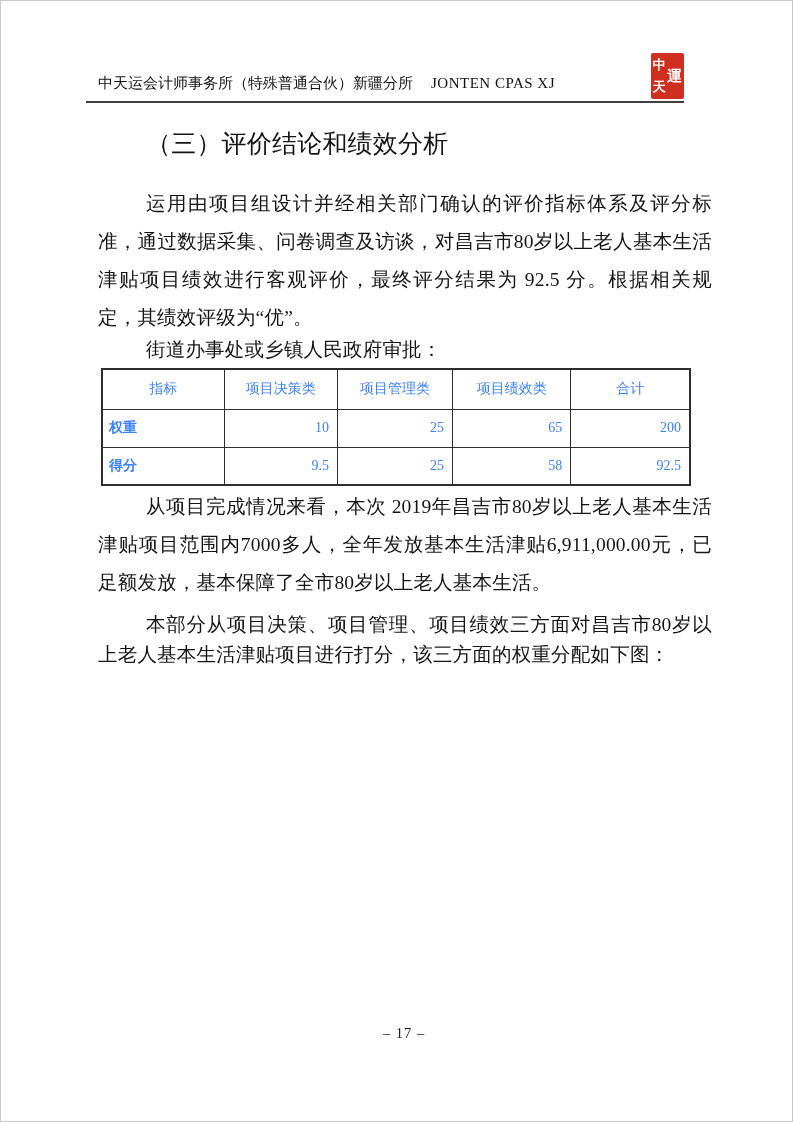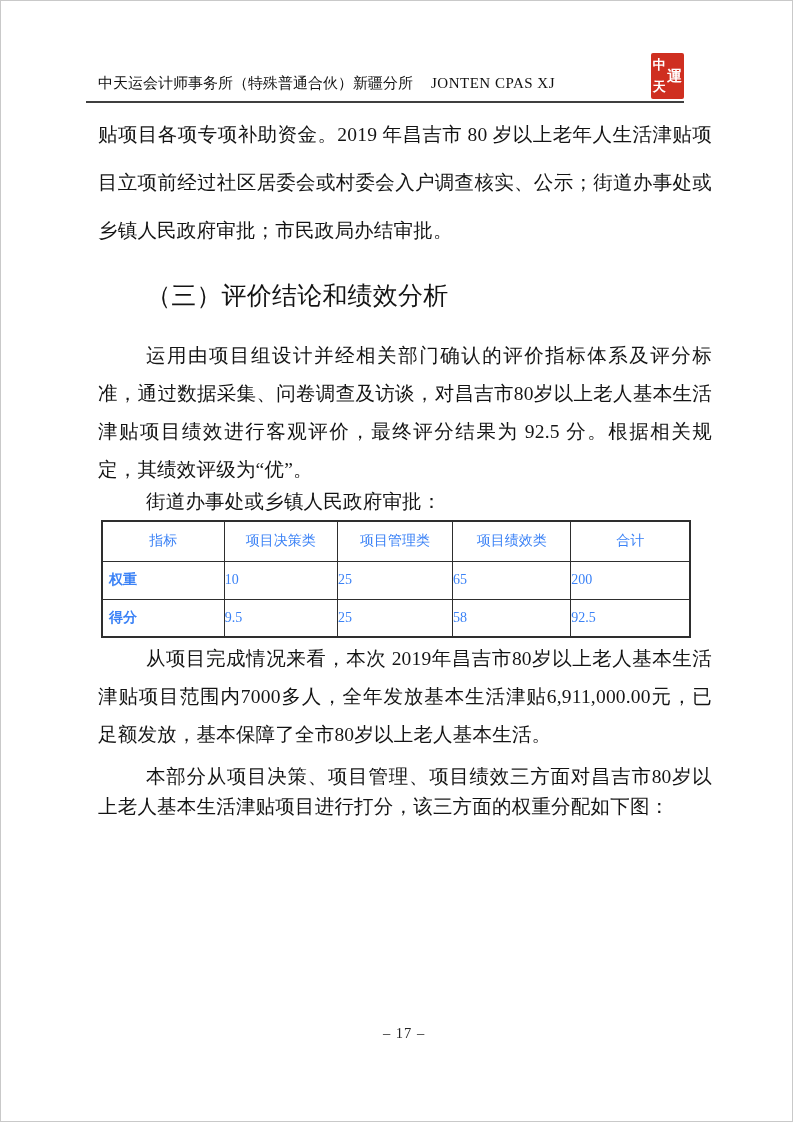--- a/index.html
+++ b/index.html
@@ -67,21 +67,21 @@
     table-layout:fixed;
     border-collapse:collapse;
     border:2px solid #2e2e2e;
     font-size:14px;
     color:#3b82f6;
   }
   .score-table td { border:1px solid #2e2e2e; vertical-align:middle; }
   .score-table thead td { height:40px; text-align:center; }
   .score-table tbody td { height:38px; }
   .score-table td.label { text-align:left;  padding-left:6px;font-weight:bold; }
-  .score-table td.num   { padding-right:8px; }
+  .score-table td.num   { text-align:right; padding-right:8px; }
 
   
   .footer {
     position:absolute;
     left:15px; right:0; top:1024px;
     text-align:center;
     font-size:14.5px;
     letter-spacing:1px;
     color:#222;
   }
@@ -98,21 +98,20 @@
         <div class="seal-col-left">
           <span>中</span>
           <span>天</span>
         </div>
         <div class="seal-col-right">
           <span>運</span>
         </div>
       </div>
     </div>
 
-    <p class="para p1">贴项目各项专项补助资金。2019 年昌吉市 80 岁以上老年人生活津贴项目立项前经过社区居委会或村委会入户调查核实、公示；街道办事处或乡镇人民政府审批；市民政局办结审批。</p>
 
     <p class="para section-heading">（三）评价结论和绩效分析</p>
 
     <p class="para p2">运用由项目组设计并经相关部门确认的评价指标体系及评分标准，通过数据采集、问卷调查及访谈，对昌吉市80岁以上老人基本生活津贴项目绩效进行客观评价，最终评分结果为 92.5 分。根据相关规定，其绩效评级为“优”。</p>
 
     <p class="para table-intro">街道办事处或乡镇人民政府审批：</p>
 
     <table class="score-table">
       <colgroup>
         <col style="width:122px">

